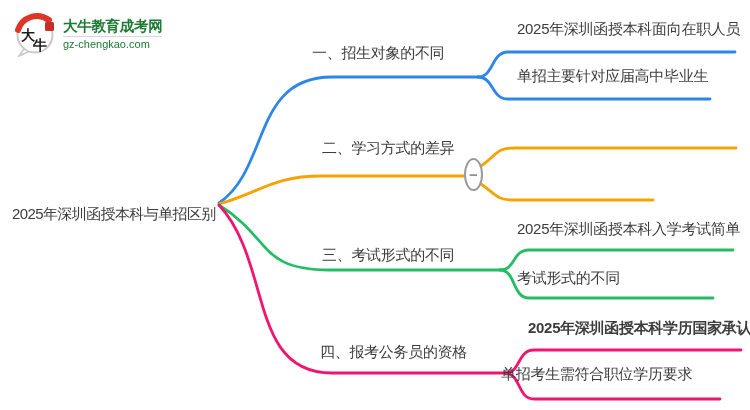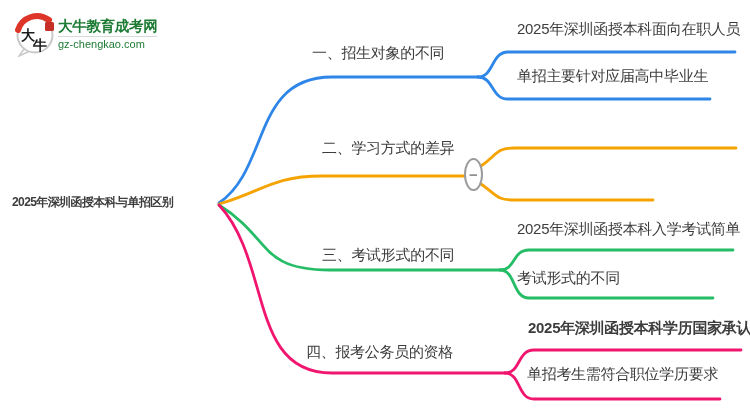--- a/index.html
+++ b/index.html
@@ -5,29 +5,29 @@
   html,body{margin:0;padding:0;background:#fff;}
   .stage{
     position:relative;width:750px;height:410px;background:#fff;overflow:hidden;
     font-family:"Liberation Sans","DejaVu Sans",sans-serif;
   }
   .lines{position:absolute;left:0;top:0;}
   .node-text{
     position:absolute;white-space:nowrap;color:#3c3c3c;
     font-size:15px;line-height:20px;letter-spacing:-0.3px;cursor:default;
   }
-  .root-text{font-size:12px;letter-spacing:-0.6px;font-weight:700;}
+  .root-text{font-size:15px;letter-spacing:-0.6px;font-weight:400;margin-top:12px;}
   .collapse-btn{
     position:absolute;left:464px;top:158px;width:19px;height:33px;
     border:2px solid #9b9b9b;border-radius:50%;background:#fff;box-sizing:border-box;
     display:flex;align-items:center;justify-content:center;
     color:#8a8a8a;font-size:15px;font-weight:bold;line-height:1;cursor:pointer;
   }
   .logo{position:absolute;left:12px;top:11px;display:flex;align-items:center;cursor:pointer;}
-  .logo-txt{}
+  .logo-txt{margin-left:5px;}
   .logo-name{font-size:14.5px;font-weight:bold;color:#1e7b34;letter-spacing:-0.3px;line-height:17px;}
   .logo-divider{height:1px;background:#d9d9d9;margin:1px 0 1px 0;}
   .logo-domain{font-size:11px;font-weight:normal;color:#1e7b34;letter-spacing:0px;line-height:12px;}
 </style>
 </head>
 <body>
 
 <div class="stage">
 
   <svg class="lines" width="750" height="410" viewBox="0 0 750 410" fill="none" stroke-linecap="round" stroke-width="2.8">
@@ -63,29 +63,29 @@
       <div class="logo-divider"></div>
       <div class="logo-domain">gz-chengkao.com</div>
     </div>
   </div>
 
   <div class="node-text root-text" style="left:12px;top:192px;">2025年深圳函授本科与单招区别</div>
 
   <div class="node-text" style="left:322px;top:138px;">二、学习方式的差异</div>
   <div class="node-text" style="left:312px;top:43px;">一、招生对象的不同</div>
   <div class="node-text" style="left:322px;top:245px;">三、考试形式的不同</div>
-  <div class="node-text" style="left:306px;top:342px;">四、报考公务员的资格</div>
+  <div class="node-text" style="left:320px;top:342px;">四、报考公务员的资格</div>
 
   <div class="collapse-btn">
     <span>−</span>
   </div>
 
   <div class="node-text" style="left:517px;top:19px;">2025年深圳函授本科面向在职人员</div>
   <div class="node-text" style="left:517px;top:66px;">单招主要针对应届高中毕业生</div>
 
 
   <div class="node-text" style="left:517px;top:219px;">2025年深圳函授本科入学考试简单</div>
   <div class="node-text" style="left:517px;top:268px;">考试形式的不同</div>
 
   <div class="node-text" style="left:528px;top:318px;font-weight:bold;">2025年深圳函授本科学历国家承认</div>
-  <div class="node-text" style="left:527px;top:364px;">单招考生需符合职位学历要求</div>
+  <div class="node-text" style="left:501px;top:364px;">单招考生需符合职位学历要求</div>
 
 </div>
 
 </body></html>

